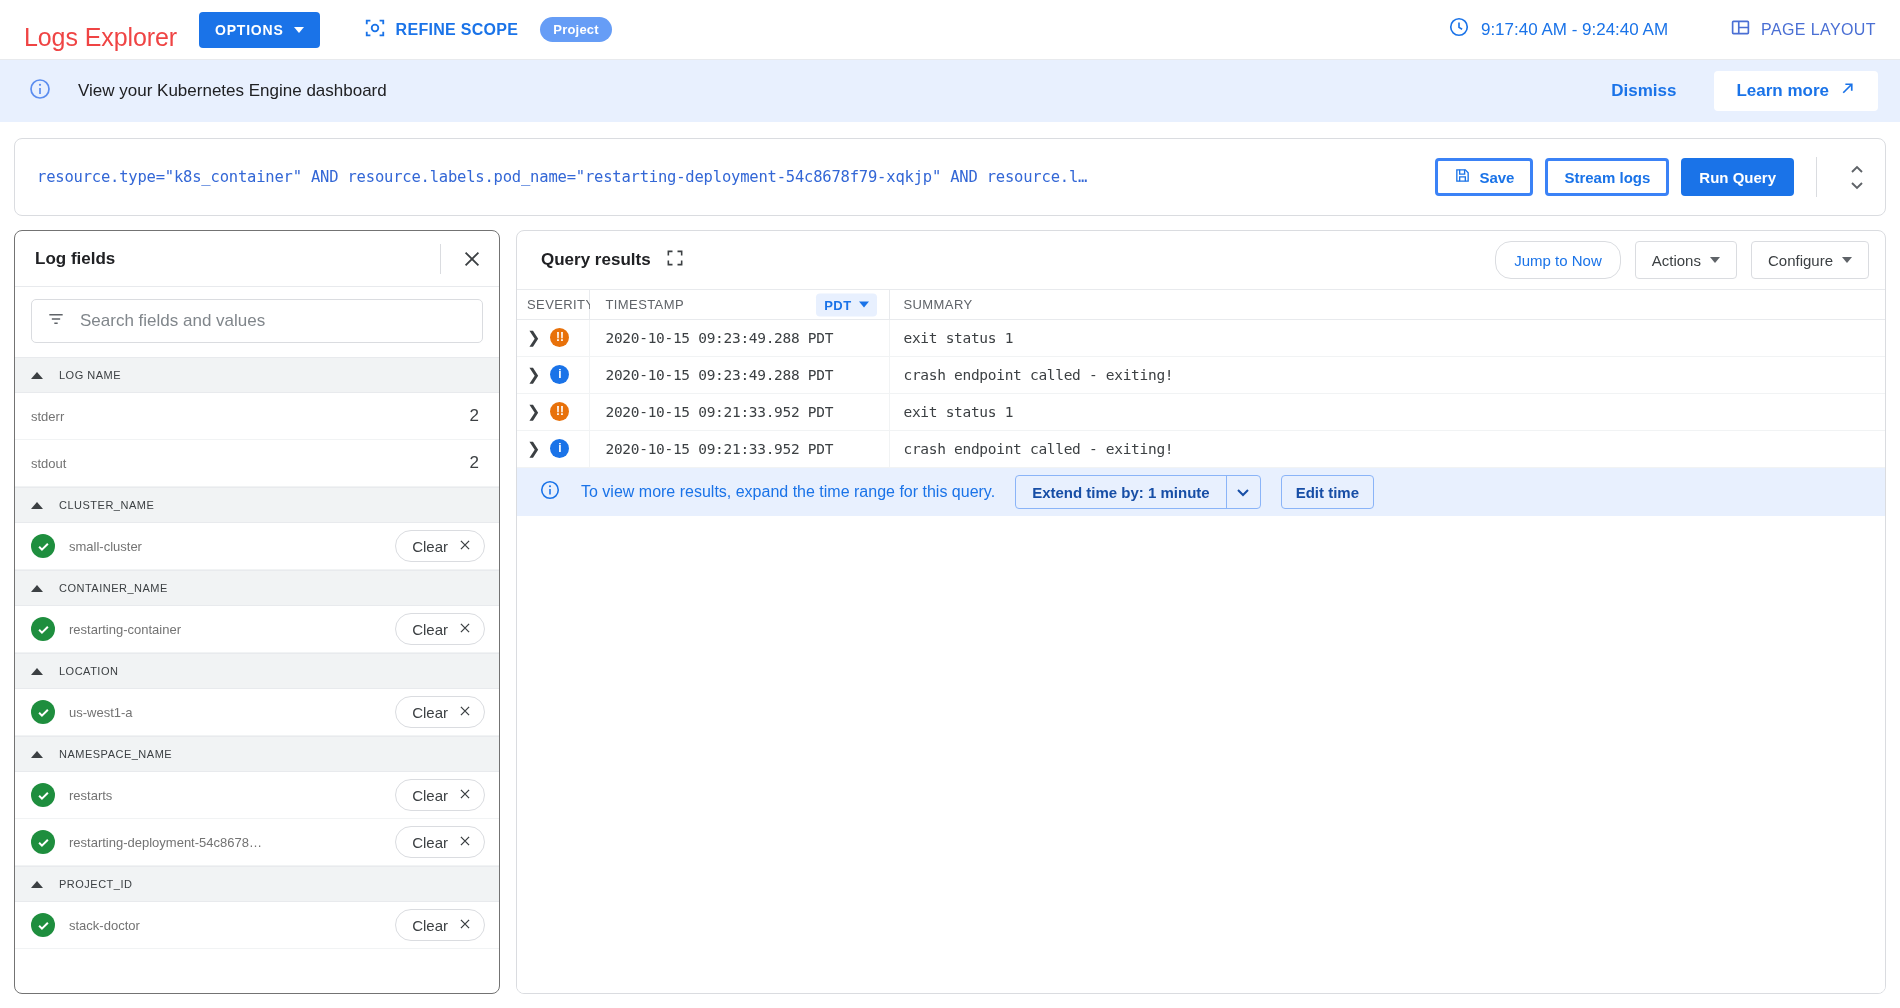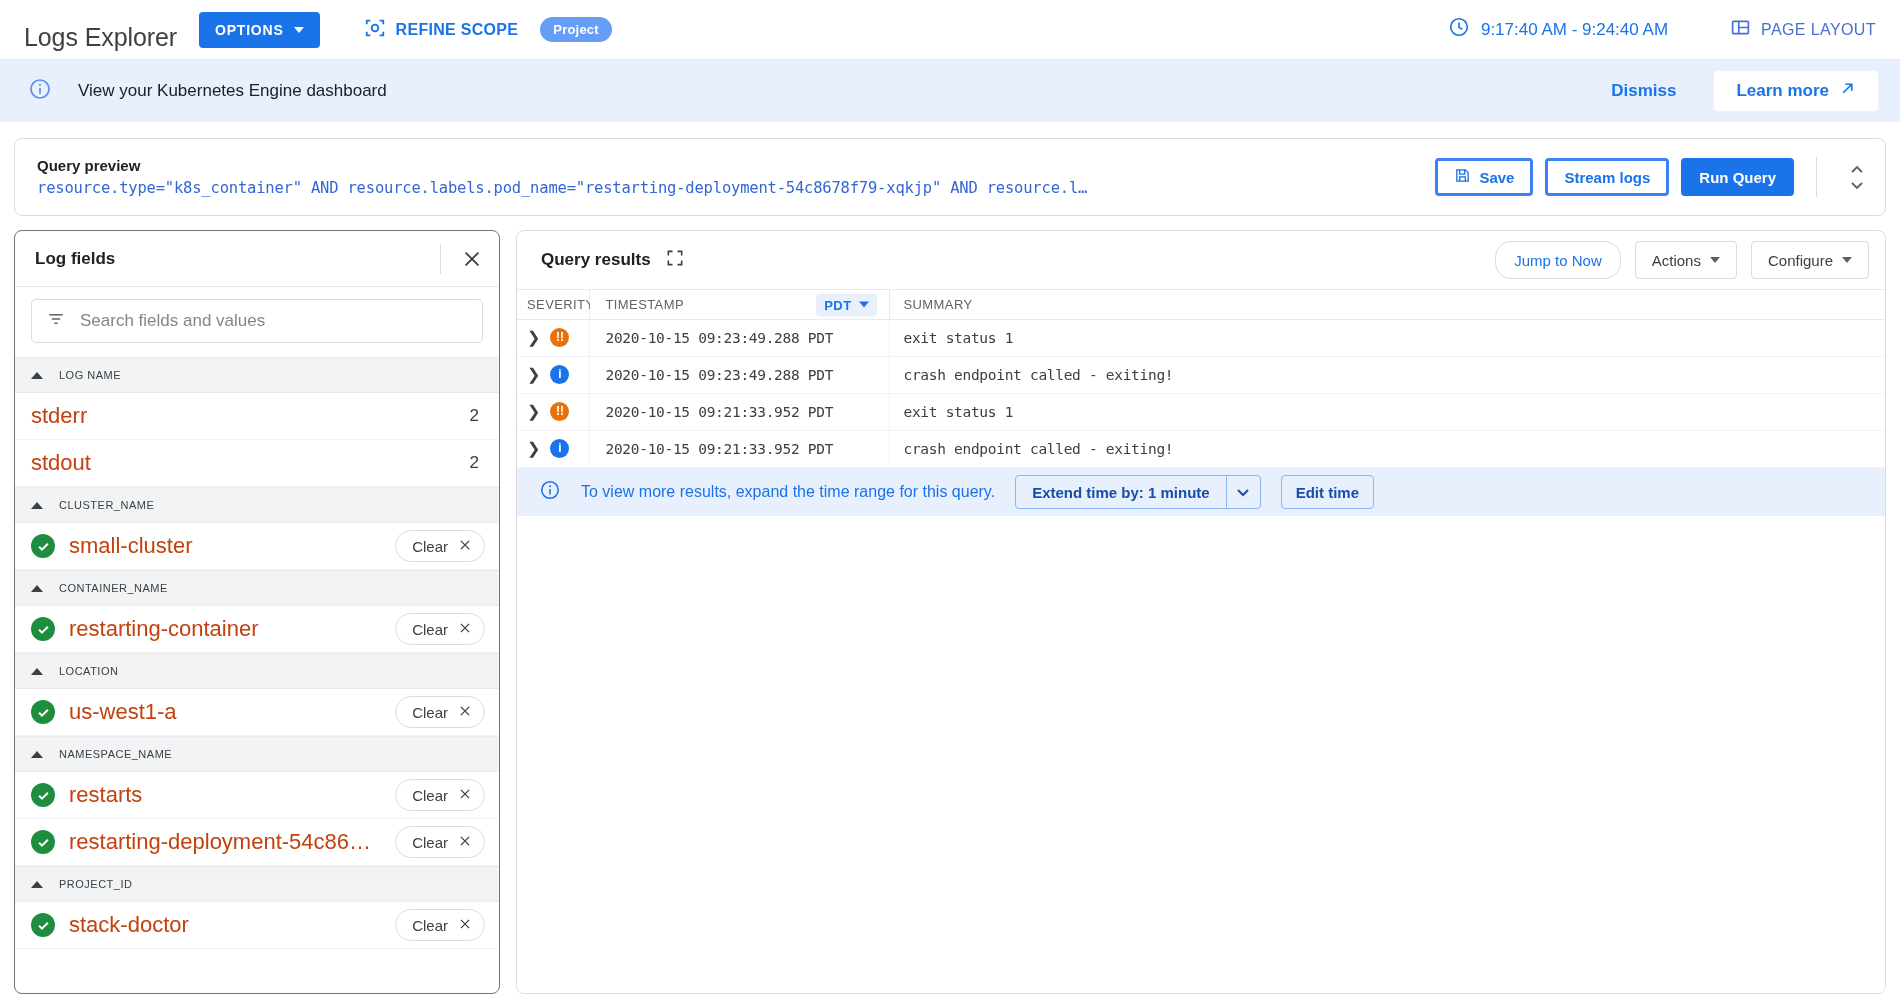--- a/index.html
+++ b/index.html
@@ -17,21 +17,21 @@
     height: 60px;
     display: flex;
     align-items: center;
     padding: 0 24px;
     background: #fff;
     border-bottom: 1px solid #e8eaed;
     gap: 22px;
   }
   .app-title {
     font-size: 25px;
-    color: #404040;
+    color: #ef4444;
     letter-spacing: -0.1px;
     white-space: nowrap;
     margin-top: 16px;
   }
   .options-btn {
     background: #1a73e8;
     color: #fff;
     border: none;
     border-radius: 4px;
     height: 36px;
@@ -285,22 +285,22 @@
   .field-row {
     height: 47px;
     display: flex;
     align-items: center;
     padding: 0 14px 0 16px;
     gap: 14px;
     border-bottom: 1px solid #f1f3f4;
     cursor: pointer;
   }
   .field-name {
-    font-size: 22px;
-    color: #c2410c;
+    font-size: 13px;
+    color: #737373;
     flex: 1 1 auto;
     white-space: nowrap;
     overflow: hidden;
     text-overflow: ellipsis;
   }
   .field-count { font-size: 17px; color: #3c4043; padding-right: 6px; }
   .check-badge {
     width: 24px; height: 24px;
     border-radius: 50%;
     background: #1e8e3e;
@@ -558,21 +558,20 @@
     <span>
       <svg width="17" height="17" viewBox="0 0 24 24" fill="none" stroke="#1a73e8" stroke-width="2.4">
         <path d="M6 18L18 6M9 6h9v9"></path>
       </svg>
     </span>
   </button>
 </div>
 
 <div class="query-card">
   <div class="query-left">
-    <div class="query-label">Query preview</div>
     <div class="query-code">resource.type="k8s_container" AND resource.labels.pod_name="restarting-deployment-54c8678f79-xqkjp" AND resource.l…</div>
   </div>
   <div class="query-actions">
     <button class="btn-outline">
       <span>
         <svg width="17" height="17" viewBox="0 0 24 24" fill="none" stroke="#1a73e8" stroke-width="1.9">
           <path d="M4 4h12l4 4v12H4z"></path>
             <path d="M8 4v6h7V4M8 20v-6h8v6"></path>
         </svg>
       </span>

